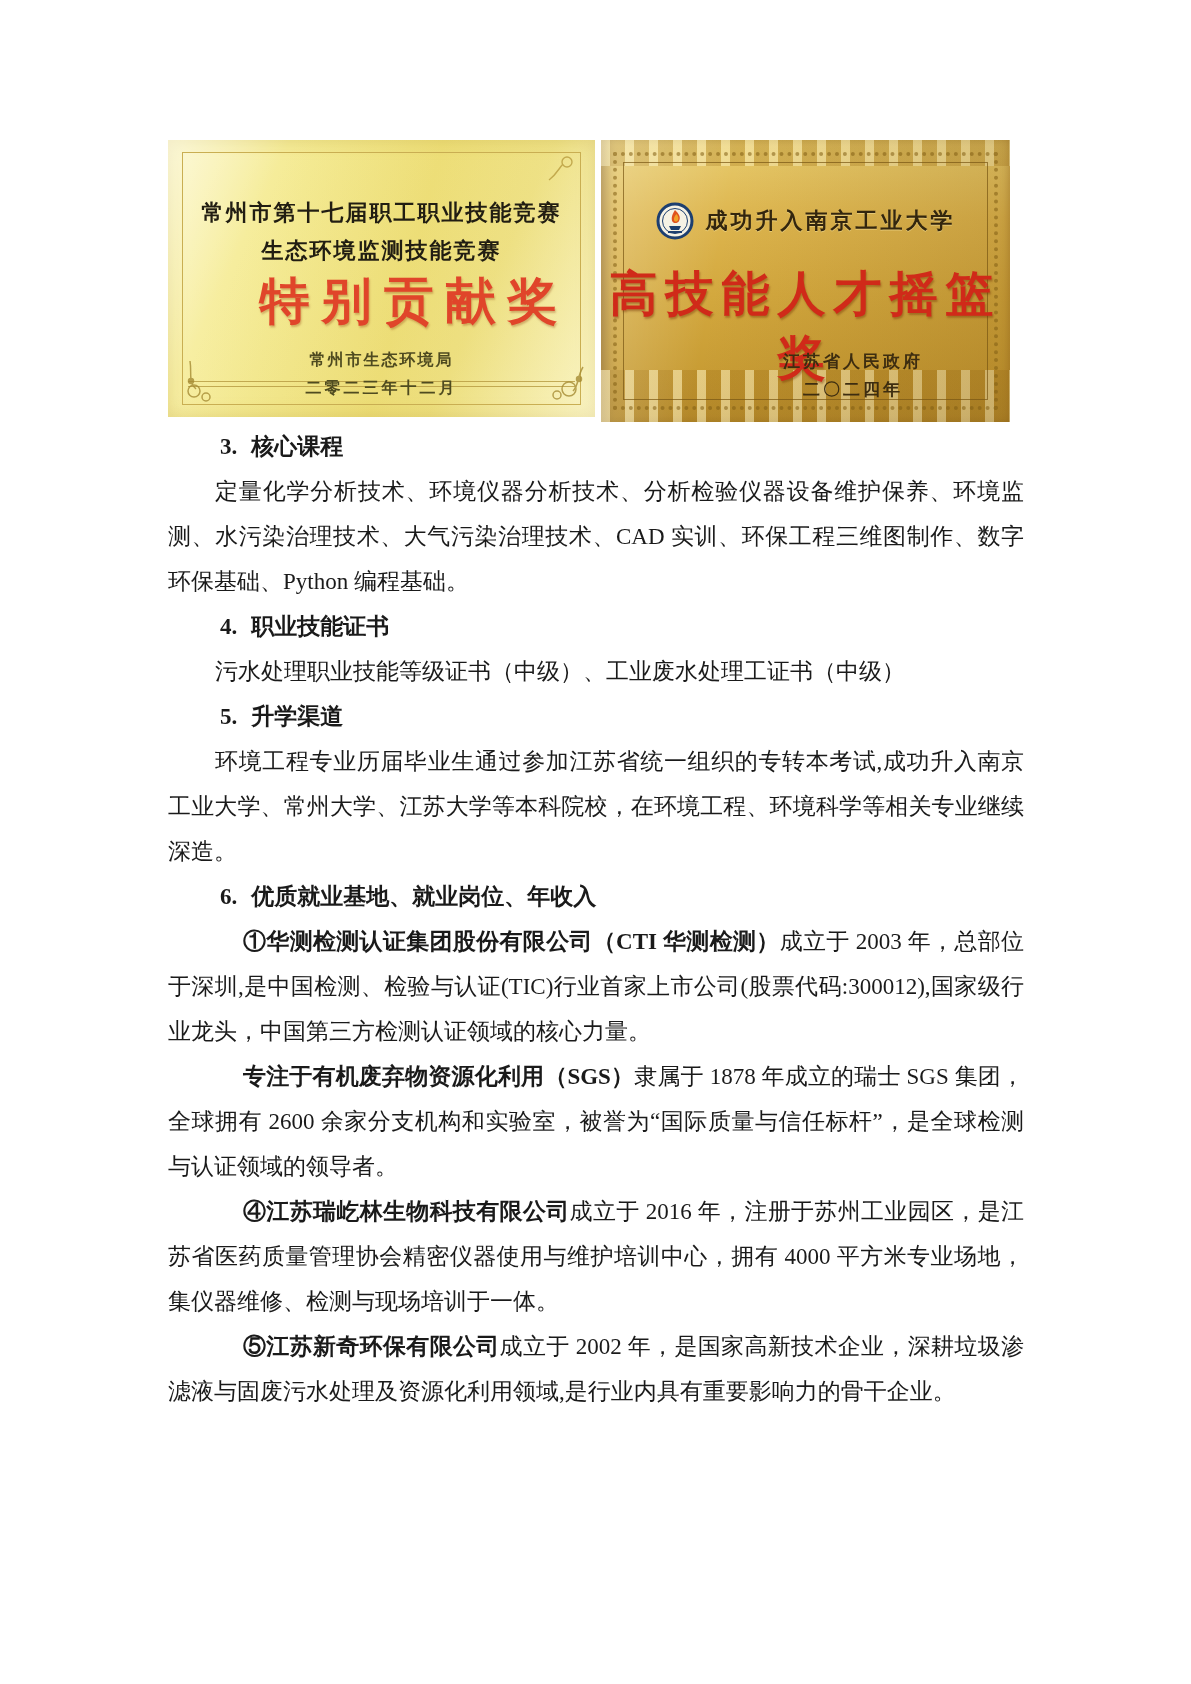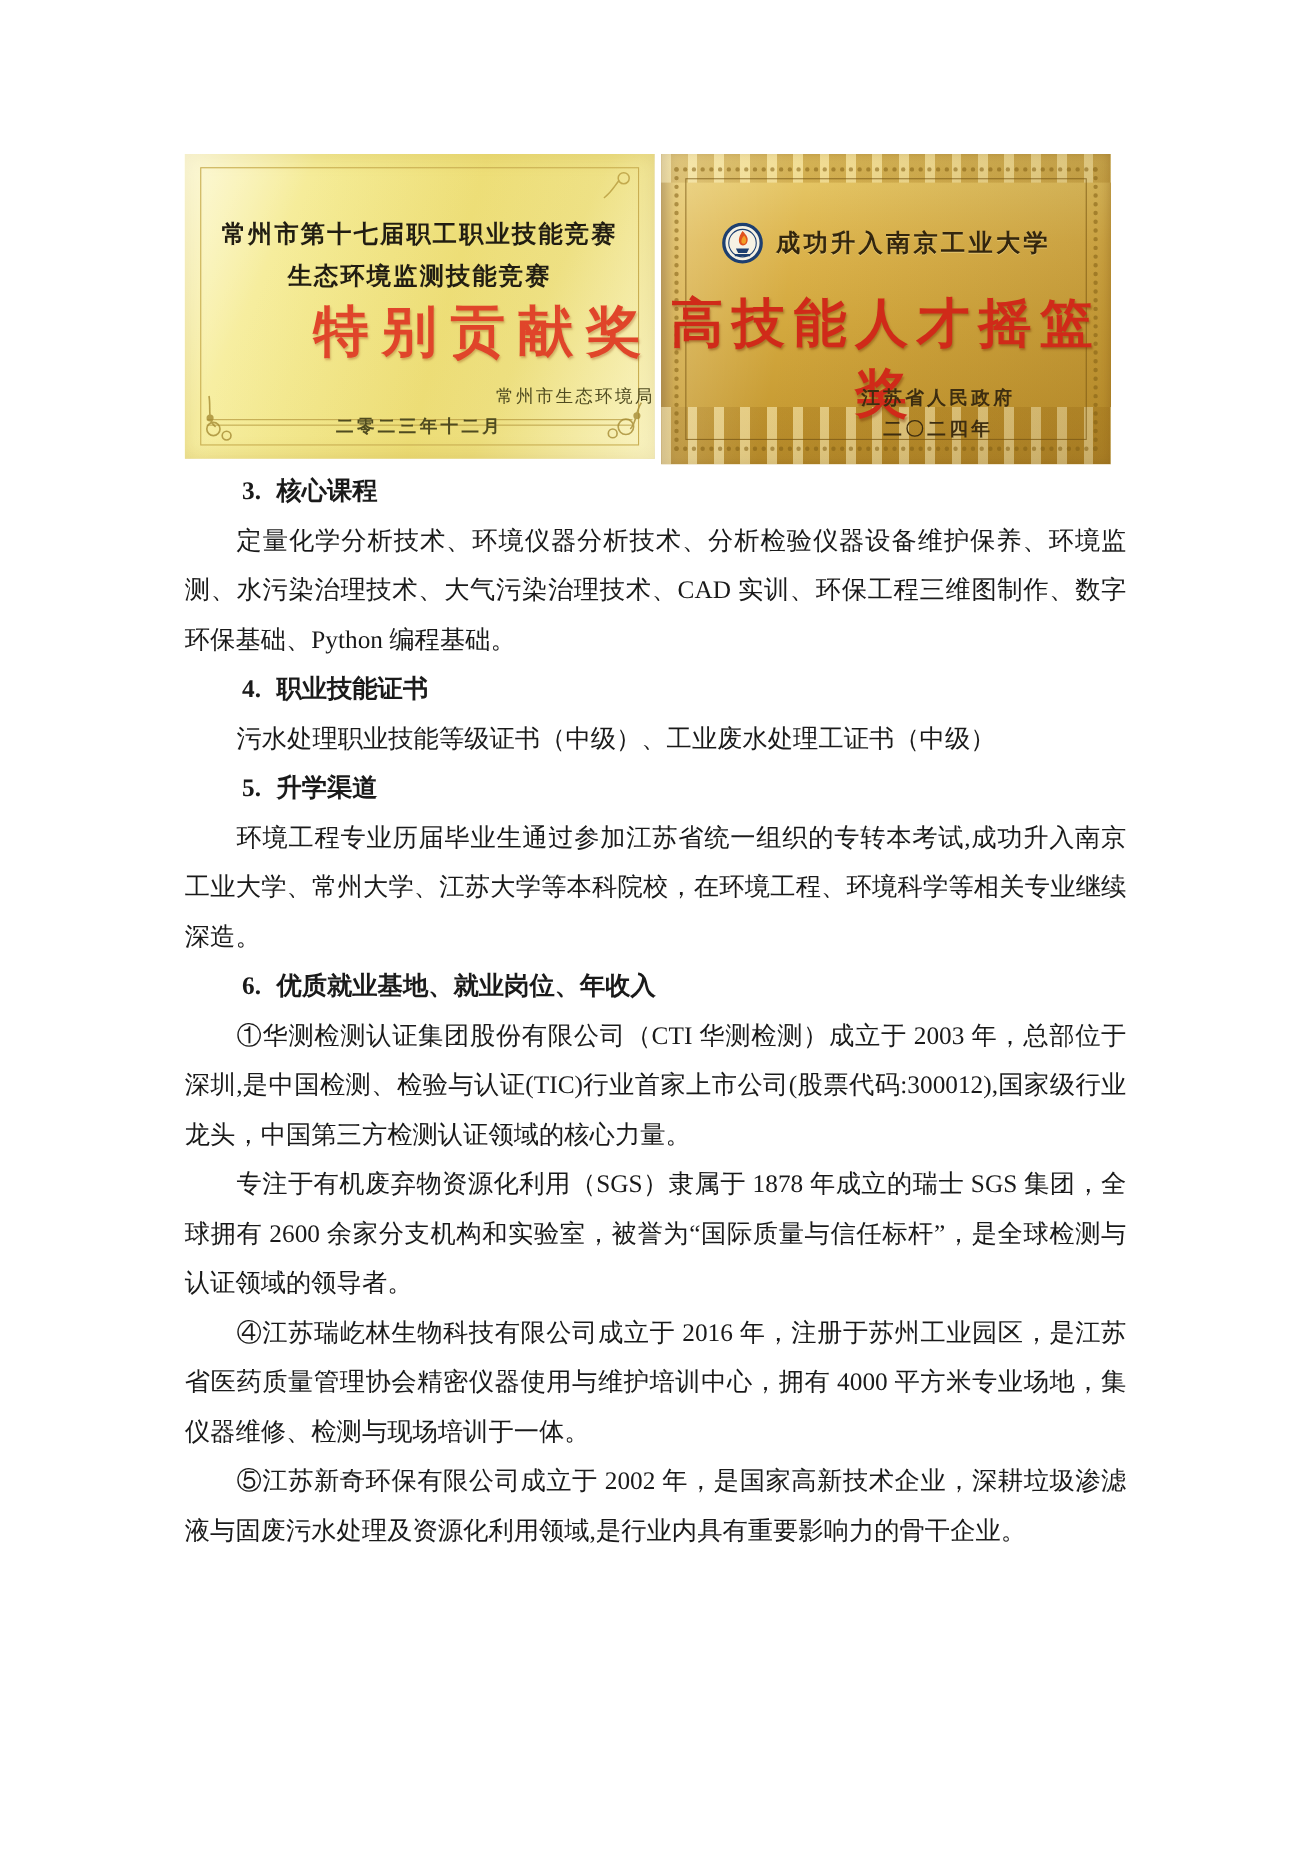--- a/index.html
+++ b/index.html
@@ -19,24 +19,24 @@
     background:linear-gradient(105deg,#faf3b4 0%,#f4ea92 30%,#f0e27c 55%,#f3e88e 75%,#f8f0ac 100%);
     box-shadow:inset 0 0 18px rgba(190,160,60,.35);
   }
   .pl-sheen { position:absolute; inset:0; background:linear-gradient(115deg,rgba(255,255,255,.5) 0%,rgba(255,255,255,0) 22%,rgba(200,170,60,.12) 70%,rgba(255,255,255,.3) 100%); }
   .pl-frame { position:absolute; inset:12px 14px; border:1px solid #c9ae52; }
   .pl-line { position:absolute; left:20px; right:20px; bottom:30px; height:4px; border-top:1px solid #b69a40; border-bottom:1px solid #b69a40; opacity:.8; }
   .ornament { position:absolute; opacity:.8; }
   .pl-title { position:absolute; left:0; width:100%; text-align:center; font-weight:bold; color:#211d12; letter-spacing:2px; }
   .pl-title1 { top:58px; font-size:22px; }
   .pl-title2 { top:96px; font-size:22px; }
-  .pl-award  { position:absolute; top:128px; left:0; width:100%; text-align:right;
+  .pl-award  { position:absolute; top:128px; left:0; width:100%; text-align:center;
                font-size:50px; font-weight:bold; color:#e0452a; letter-spacing:12px;
-               text-shadow:1px 2px 2px rgba(150,70,20,.35); }
-  .pl-issuer { position:absolute; top:210px; left:0; width:100%; text-align:right; font-size:16px; font-weight:normal; color:#4f4b20; letter-spacing:2px; }
+               text-shadow:1px 2px 2px rgba(150,70,20,.35);padding-left:33px; }
+  .pl-issuer { position:absolute; top:210px; left:0; width:100%; text-align:center; font-size:16px; font-weight:bold; color:#4f4b20; letter-spacing:2px; }
   .pl-date   { position:absolute; top:238px; left:0; width:100%; text-align:center; font-size:16px; font-weight:bold; color:#4f4b20; letter-spacing:3px; }
 
   
   .plaque-right {
     position:relative; width:409px; height:282px; overflow:hidden;
     background:linear-gradient(180deg,#e8cc6e 0%,#ddb54e 28%,#d3a83e 55%,#c79b33 85%,#bb9130 100%);
     box-shadow:inset 10px 0 12px -5px rgba(95,55,10,.55), inset -6px 0 10px -5px rgba(120,75,15,.4);
   }
   .pr-rays-top, .pr-rays-bottom { position:absolute; left:0; right:0; opacity:.55;
     background:repeating-linear-gradient(90deg, rgba(255,246,200,.8) 0 9px, rgba(165,120,30,.55) 9px 24px); }
@@ -53,21 +53,21 @@
   .pr-issuer-block { position:absolute; top:208px; right:42px; width:230px; text-align:center;
               font-size:17px; font-weight:bold; color:#3d2d10; letter-spacing:3px; line-height:28px; }
   .logo-badge { width:38px; height:38px; flex:0 0 38px; }
 
   
   .doc-body { position:absolute; left:168px; top:424px; width:856px; font-size:23px; line-height:45px; }
   .sec { margin:0; padding-left:52px; font-size:23px; font-weight:bold; line-height:45px; }
   .sec .num { margin-right:14px; }
   .subsec { margin:0; padding-left:28px; font-weight:bold; line-height:45px; }
   .para { margin:0; text-indent:47px; text-align:justify; line-height:45px; }
-  .para b { font-weight:normal; }
+  .para b { font-weight:bold;margin-left:28px; }
   .plain { margin:0; text-indent:47px; line-height:45px; }
 </style>
 </head>
 <body>
 
 <div class="page">
 
   <div class="photos">
 
     <figure class="plaque-left">

